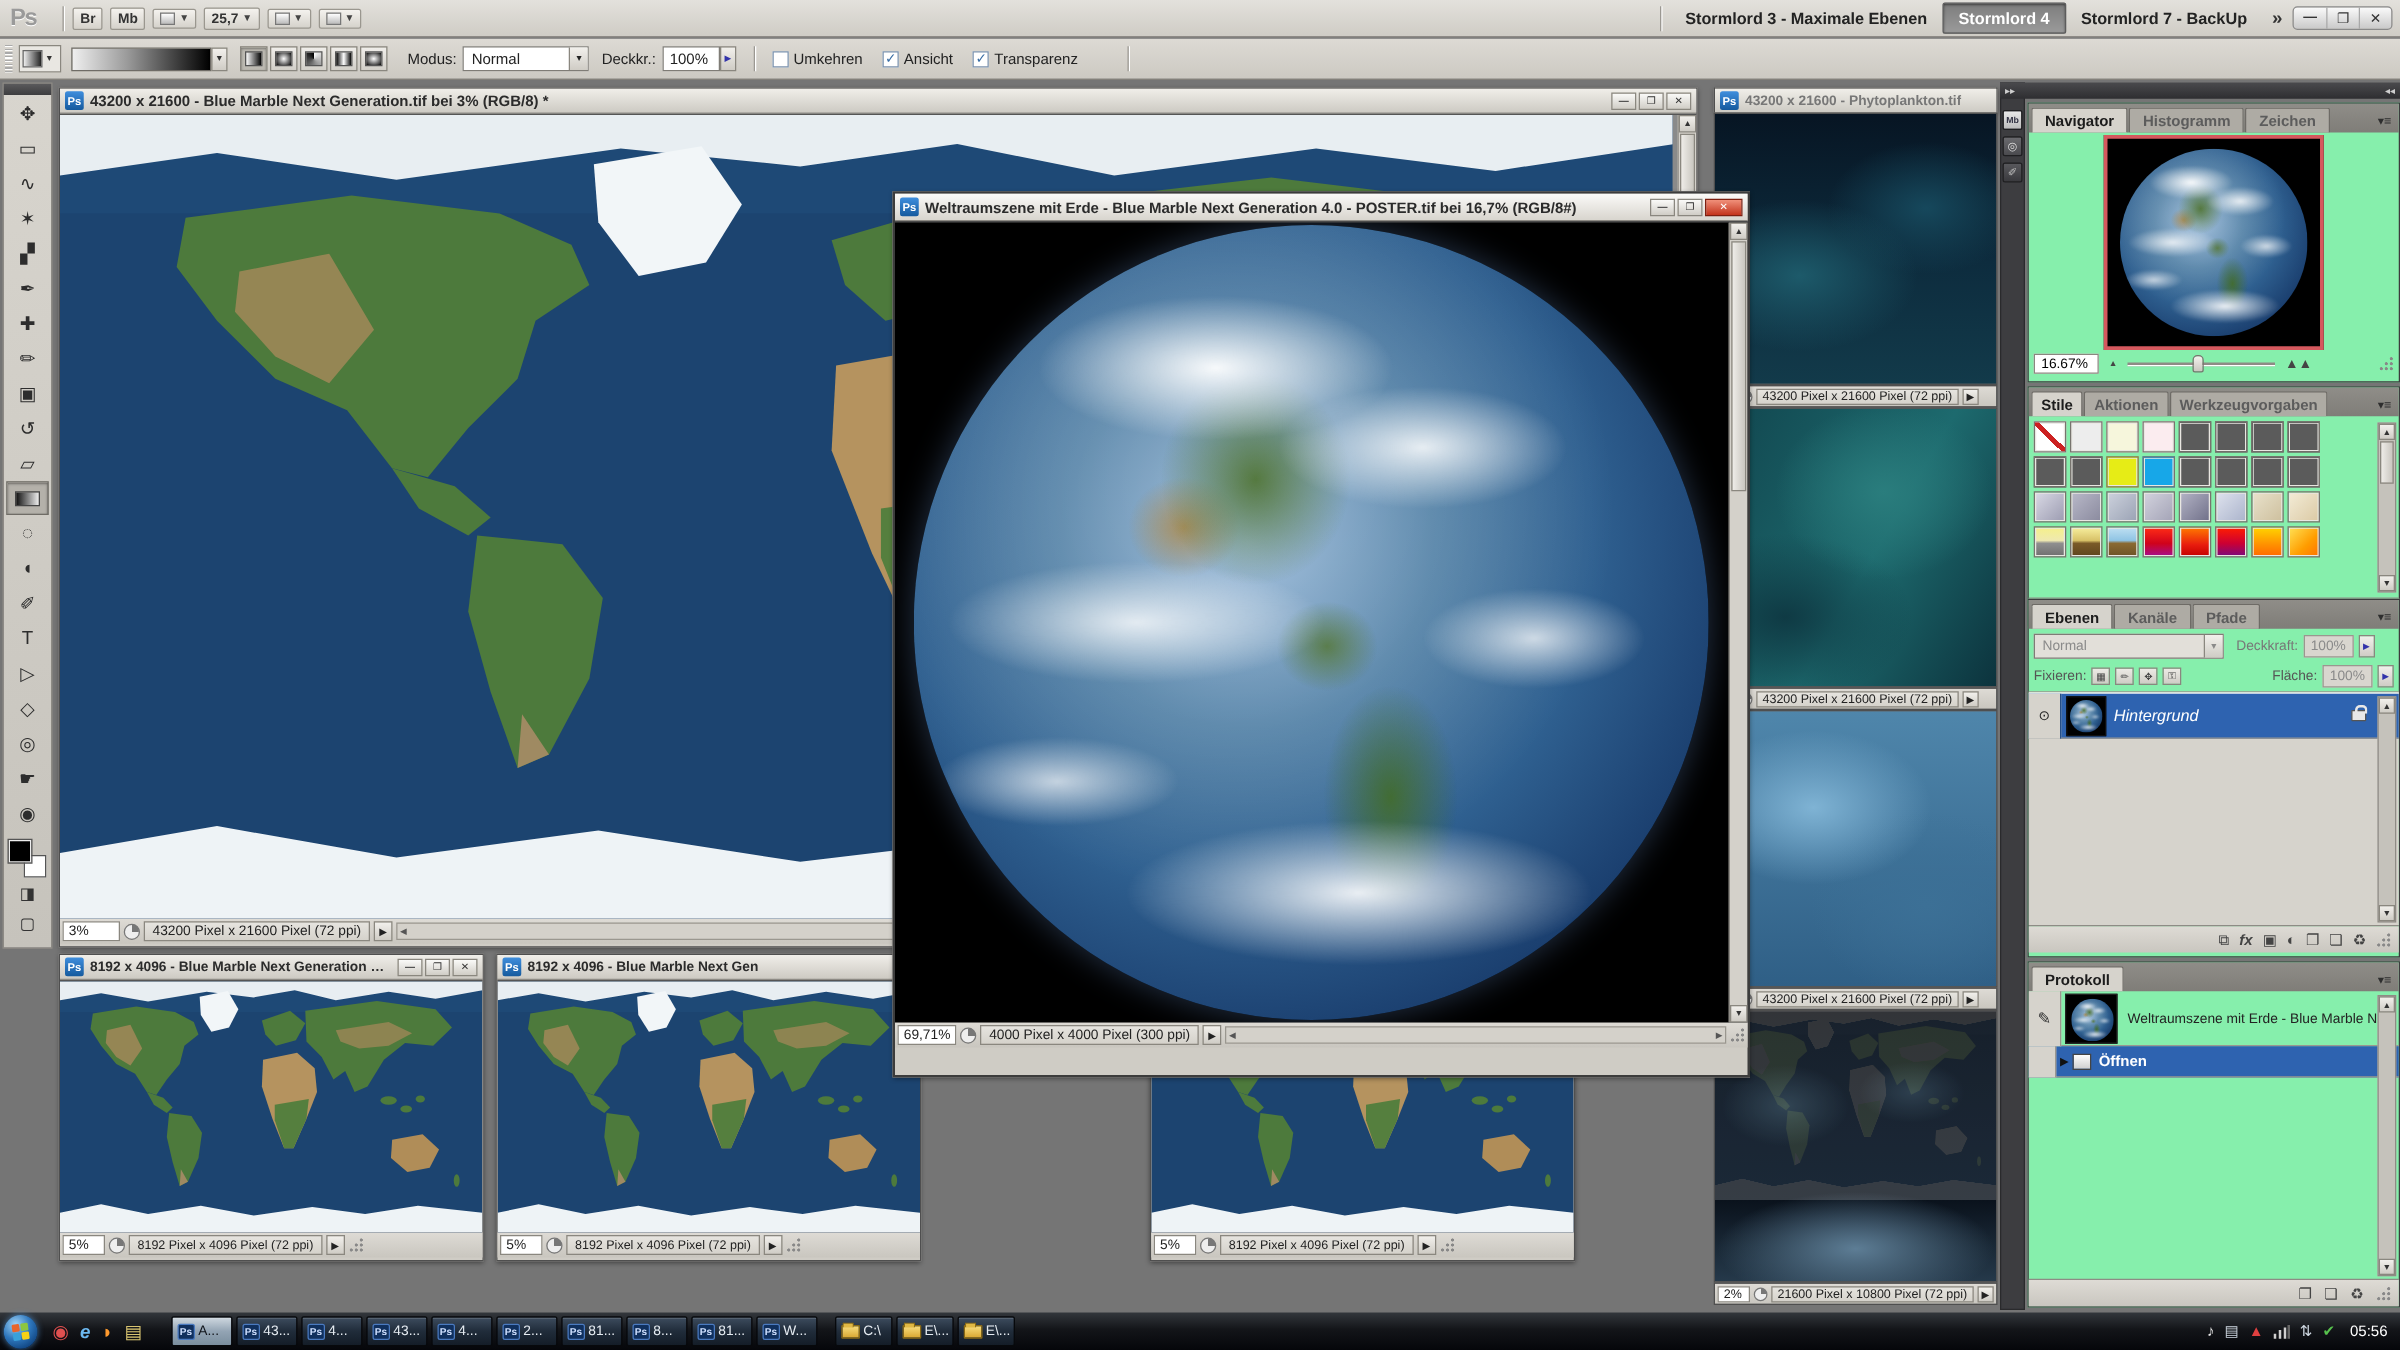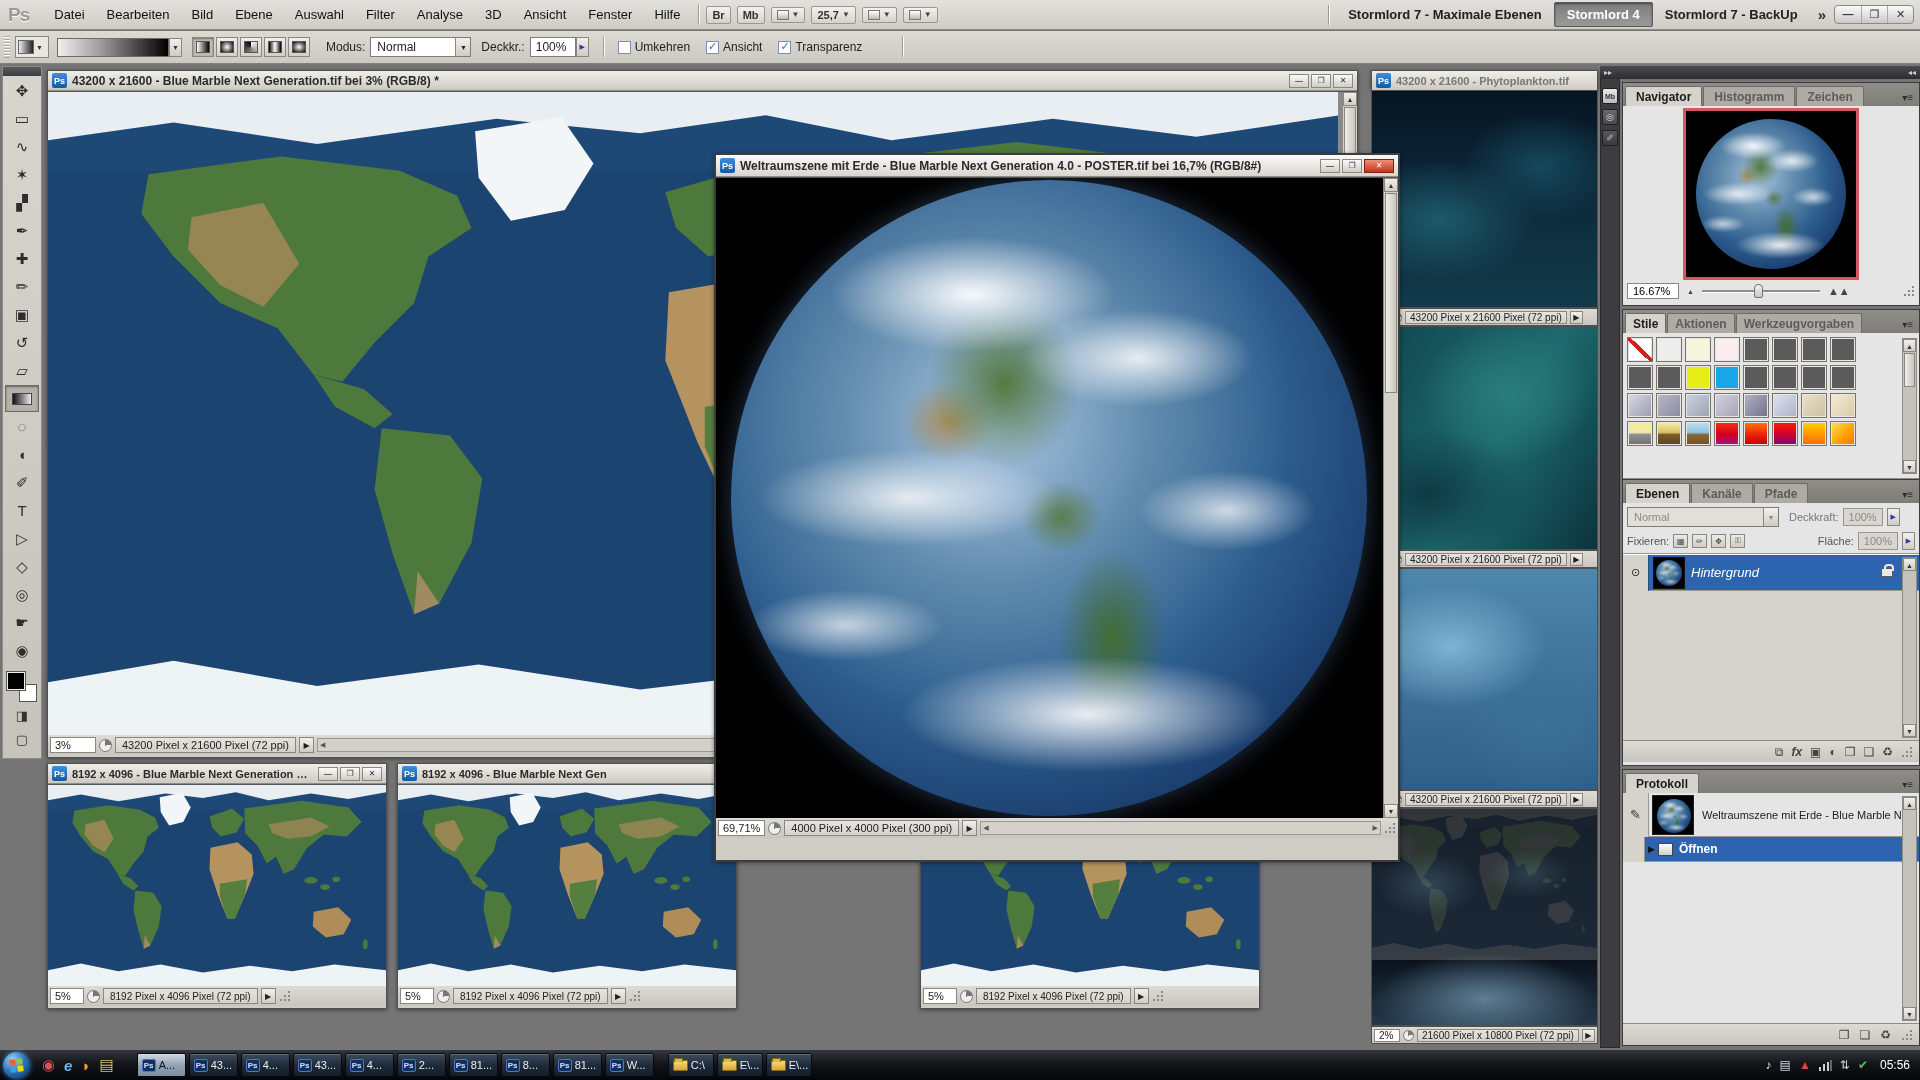--- a/index.html
+++ b/index.html
@@ -119,21 +119,21 @@
   
   .dockstrip{position:absolute;left:1600px;top:66px;width:20px;height:982px;background:#3d3d40;border:1px solid #2a2a2c;}
   .dockhdr{position:absolute;left:1600px;top:66px;width:320px;height:13px;background:linear-gradient(#4a4a4d,#2e2e31);color:#cfcfcf;
     font-size:8px;display:flex;align-items:center;justify-content:space-between;padding:0 4px;z-index:5;}
   .dockico{width:16px;height:16px;margin:5px auto;border:1px solid #1f1f21;border-radius:2px;background:linear-gradient(#e8e8e8,#bdbdbd);
     font-size:7px;font-weight:bold;color:#334;display:flex;align-items:center;justify-content:center;}
   .dockico.dk1{background:linear-gradient(#6a6a6e,#4a4a4e);color:#ddd;font-size:9px;}
   .dockico.dk2{background:linear-gradient(#58585c,#3a3a3e);color:#bbb;font-size:9px;}
 
   
-  .panel{position:absolute;left:1622px;width:298px;background:#e5e5e5;border:1px solid #3c3c3e;}
+  .panel{position:absolute;left:1622px;width:298px;background:#86efac;border:1px solid #3c3c3e;}
   .ptabs{height:23px;background:linear-gradient(#8f8d88,#7f7d78);display:flex;align-items:flex-end;padding:2px 2px 0;gap:1px;}
   .ptab{background:#aeaba4;color:#5c5c5c;font-size:12px;font-weight:bold;padding:3px 10px 2px;border:1px solid #6e6b66;border-bottom:none;border-radius:2px 2px 0 0;}
   .ptab.active{background:#d6d3cc;color:#1c1c1c;}
   .pmenu{margin-left:auto;color:#2e2e2e;font-size:10px;padding:0 4px 3px;}
   .pbottom{height:22px;border-top:1px solid #8e8b85;background:linear-gradient(#dedbd5,#c9c6bf);display:flex;align-items:center;justify-content:flex-end;gap:10px;padding:0 6px;font-size:12px;color:#444;}
 
   .navthumb{position:relative;width:176px;height:172px;margin:2px auto 0;background:#000;border:3px solid #d4595e;}
   .navthumb .earth{position:absolute;left:10px;top:8px;width:150px;height:150px;}
   .navctl{display:flex;align-items:center;gap:8px;padding:3px 4px 0;}
   .navzoom{background:#fff;border:1px solid #8a877f;font-size:11px;padding:1px 5px;min-width:52px;}
@@ -226,21 +226,20 @@
         <ellipse cx="614" cy="168" rx="8" ry="5" fill="#4d7a3c"></ellipse>
         <path d="M566,226 L618,218 L646,240 L630,266 L592,272 L564,252 Z" fill="#b08d58"></path>
         <ellipse cx="676" cy="284" rx="5" ry="9" fill="#4d7a3c"></ellipse>
         <path d="M0,330 L70,318 L150,332 L240,320 L330,334 L430,322 L520,332 L610,320 L720,330 L720,360 L0,360 Z" fill="#eef3f6"></path>
       </symbol>
     </defs>
   </svg>
 
   <div class="menubar">
     <span class="pslogo">Ps</span>
-    <span><span class="mi">Datei</span><span class="mi">Bearbeiten</span><span class="mi">Bild</span><span class="mi">Ebene</span><span class="mi">Auswahl</span><span class="mi">Filter</span><span class="mi">Analyse</span><span class="mi">3D</span><span class="mi">Ansicht</span><span class="mi">Fenster</span><span class="mi">Hilfe</span></span>
     <span class="vsep"></span>
     <span class="abtn">
         <span>Br</span>
       </span>
     <span class="abtn">
         <span>Mb</span>
       </span>
     <span class="abtn">
         <span class="miniic"></span>
         <span class="dk">▼</span>
@@ -252,21 +251,21 @@
     <span class="abtn">
         <span class="miniic"></span>
         <span class="dk">▼</span>
       </span>
     <span class="abtn">
         <span class="miniic"></span>
         <span class="dk">▼</span>
       </span>
     <span class="wsgroup">
       <span class="vsep"></span>
-      <span><span class="ws">Stormlord 7 - Maximale Ebenen</span><span class="ws active">Stormlord 4</span><span class="ws">Stormlord 7 - BackUp</span></span>
+      <span><span class="ws">Stormlord 3 - Maximale Ebenen</span><span class="ws active">Stormlord 4</span><span class="ws">Stormlord 7 - BackUp</span></span>
       <span class="wsmore">»</span>
       <span class="winctl">
         <span>—</span>
         <span>❐</span>
         <span>✕</span>
       </span>
     </span>
   </div>
 
   <div class="optionsbar">

